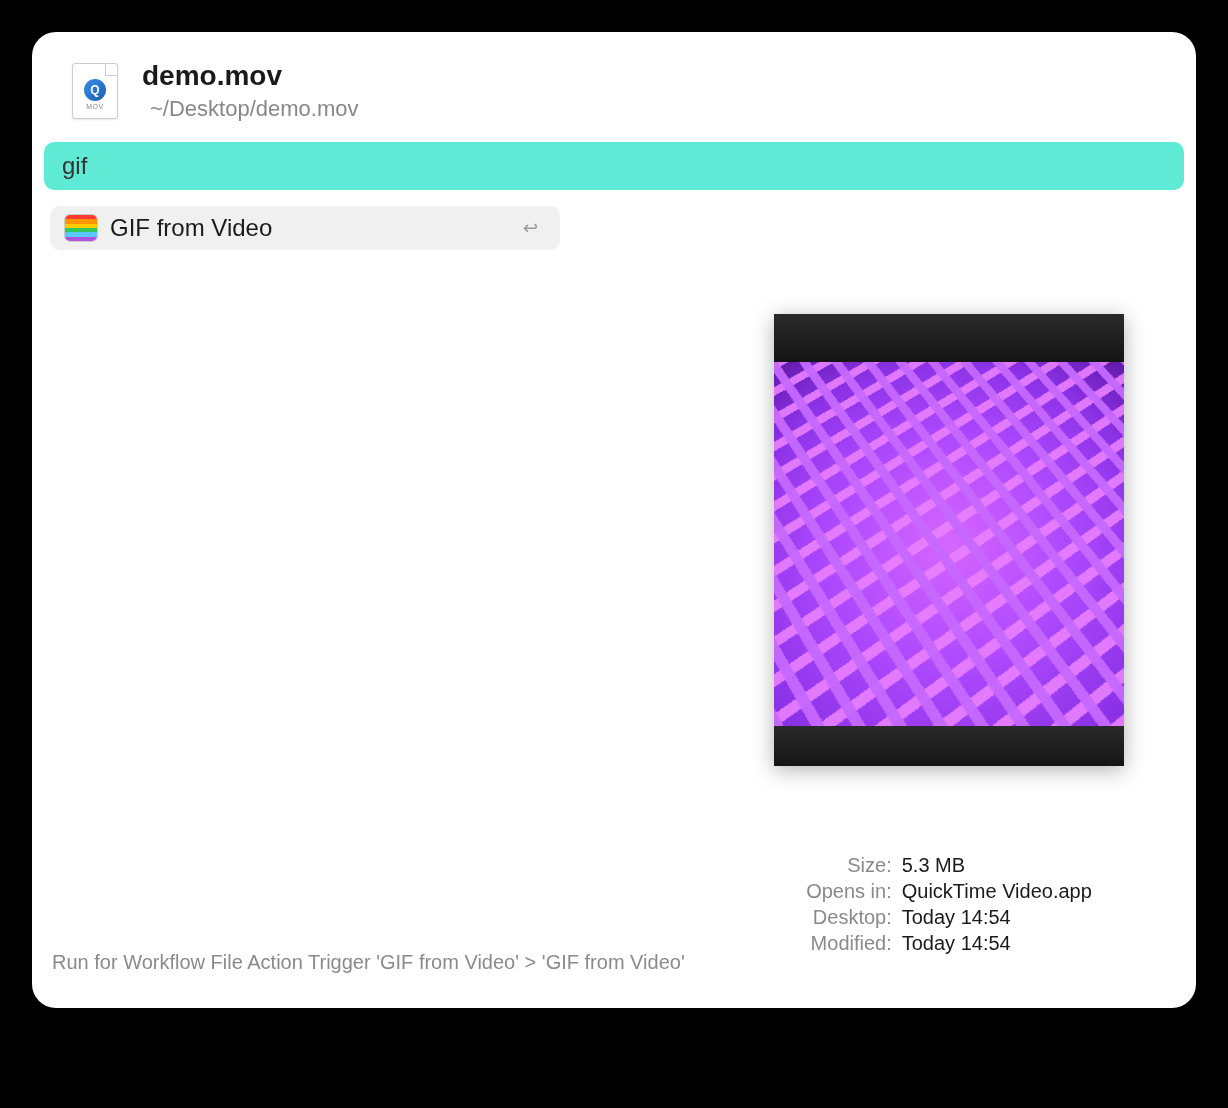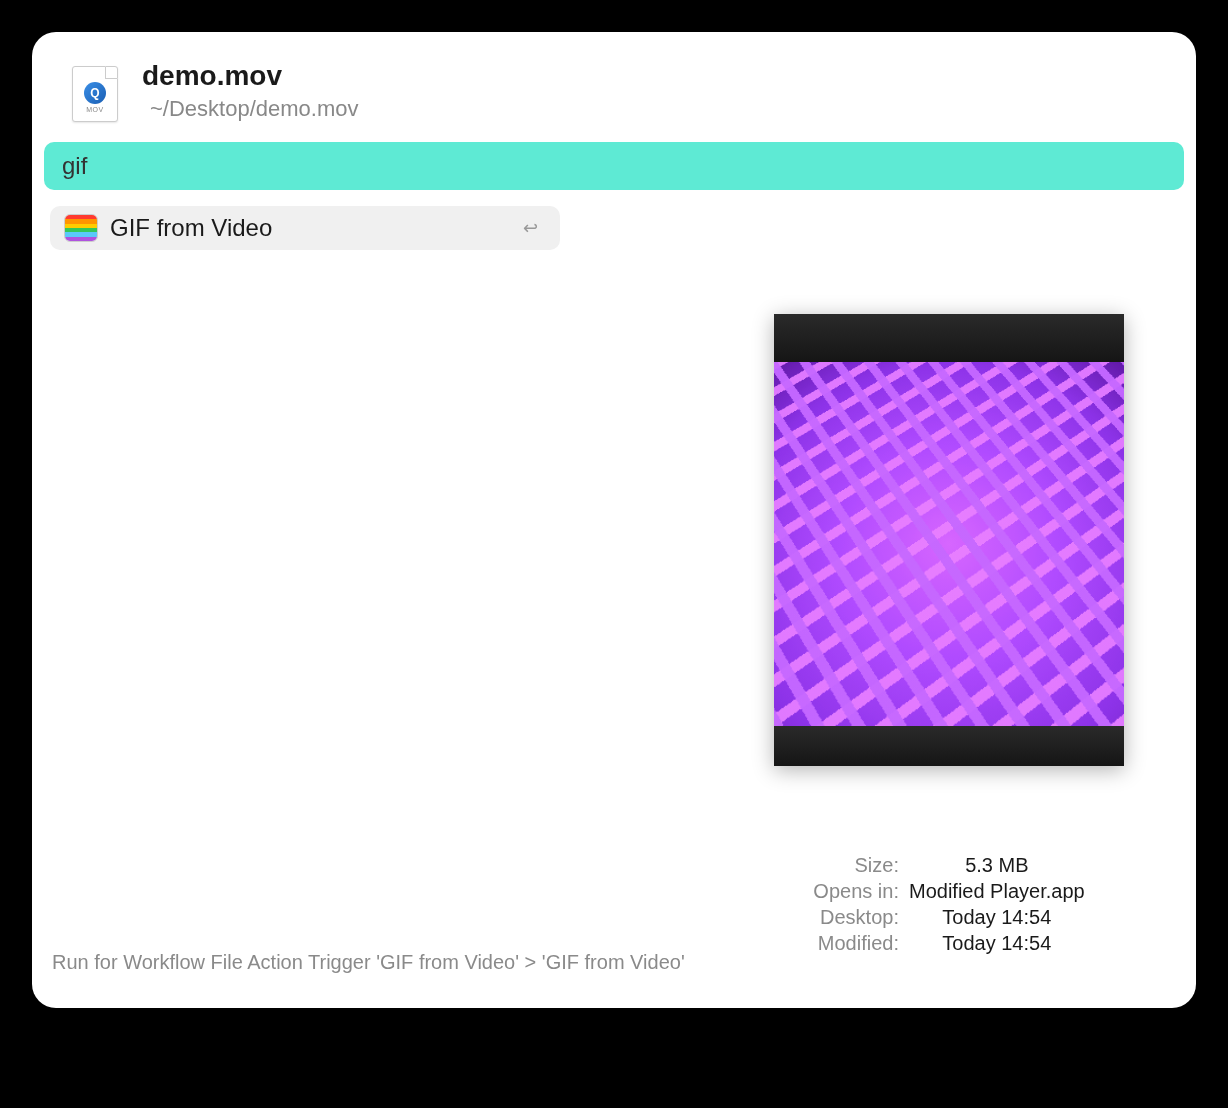--- a/index.html
+++ b/index.html
@@ -15,21 +15,21 @@
       border-radius: 24px;
       width: 100%;
       height: 976px;
       padding: 28px 12px 18px 12px;
       display: flex;
       flex-direction: column;
       position: relative;
     }
     .header {
       display: flex;
-      align-items: flex-end;
+      align-items: center;
       gap: 24px;
       padding: 0 18px 20px 28px;
     }
     .file-icon {
       width: 46px;
       height: 56px;
       background: #fff;
       border: 1px solid #ccc;
       border-radius: 3px;
       position: relative;
@@ -151,21 +151,21 @@
       margin-top: 86px;
       display: grid;
       grid-template-columns: auto auto;
       column-gap: 10px;
       row-gap: 0;
       justify-content: center;
       font-size: 20px;
       line-height: 1.3;
     }
     .meta-label { color: #8a8a8a; text-align: right; }
-    .meta-value { color: #1a1a1a; text-align: center; }
+    .meta-value { color: #1a1a1a; text-align: left; }
     .footer {
       position: absolute;
       bottom: 34px;
       left: 20px;
       font-size: 20px;
       color: #8a8a8a;
     }
   </style>
 </head>
 <body>
@@ -203,21 +203,21 @@
       <div class="thumb-bar"></div>
       <div class="thumb-content">
         <div class="mesh"></div>
       </div>
       <div class="thumb-bar bottom"></div>
     </div>
     <div class="meta">
       <div class="meta-label">Size:</div>
       <div class="meta-value">5.3 MB</div>
       <div class="meta-label">Opens in:</div>
-      <div class="meta-value">Modified Player.app</div>
+      <div class="meta-value">QuickTime Video.app</div>
       <div class="meta-label">Desktop:</div>
       <div class="meta-value">Today 14:54</div>
       <div class="meta-label">Modified:</div>
       <div class="meta-value">Today 14:54</div>
     </div>
   </div>
 
   <div class="footer">Run for Workflow File Action Trigger 'GIF from Video' &gt; 'GIF from Video'</div>
 
 </div>

